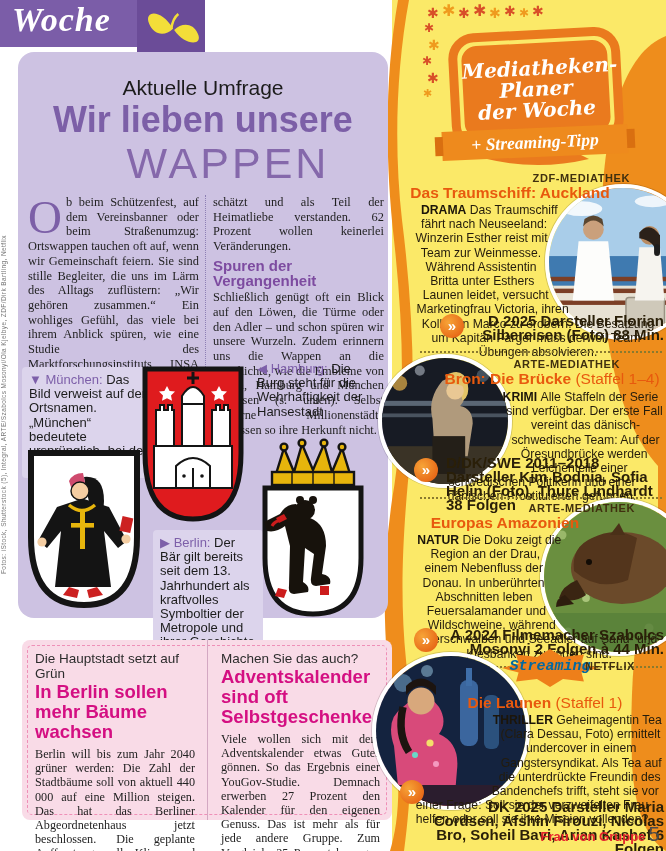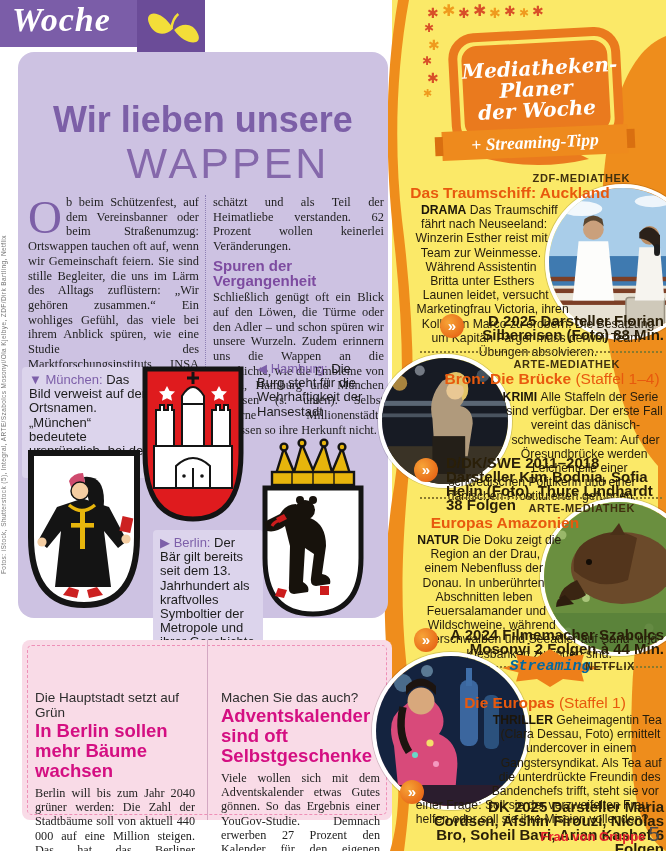--- a/index.html
+++ b/index.html
@@ -40,21 +40,21 @@
 
   .crest{filter:drop-shadow(0 0 0 rgba(0,0,0,0));}
 
   
   .pink{left:22px;top:640px;width:370px;height:180px;background:#f9dbe7;border-radius:8px;}
   .pink:before{content:"";position:absolute;left:5px;top:5px;right:5px;bottom:5px;
                border:1.6px dashed #ef8fb7;border-radius:5px;}
   .pinkcols{left:22px;top:640px;width:370px;height:180px;display:flex;padding:0;}
   .pcol{width:50%;padding:11px 12px 8px 13px;box-sizing:border-box;}
   .pcol+.pcol{border-left:1px solid #d3a8c2;}
-  .pkick{font-size:13.5px;color:#2d2d2d;margin-bottom:1px;margin-top:39px;}
+  .pkick{font-size:13.5px;color:#2d2d2d;margin-bottom:1px;}
   .phead{font-size:18.5px;line-height:20px;font-weight:bold;color:#d40f82;margin-bottom:5px;}
   .pbody{font-family:"Liberation Serif",serif;font-size:12.2px;line-height:14.2px;color:#222;text-align:justify;}
 
   
   .side{left:392px;top:0;width:274px;height:851px;background:#fbe968;}
   .star{font-size:14px;color:#d84f28;line-height:1;}
   .tv{left:450px;top:30px;width:172px;height:118px;transform:rotate(-3deg);
       border:9px solid #ea7a1e;border-radius:26px;background:#fbe968;box-sizing:border-box;}
   .tvin{position:absolute;left:4px;top:4px;right:4px;bottom:4px;background:#ea7a1e;border-radius:15px;
         display:flex;flex-direction:column;justify-content:center;text-align:center;}
@@ -107,20 +107,21 @@
   <div class="abs woche">Woche</div>
   <svg class="abs" style="left:142px;top:4px;transform:rotate(-12deg);" width="60" height="48" viewBox="0 0 70 58">
     <path d="M36,30 C28,4 6,0 9,18 C11,32 24,38 36,30 Z" fill="#f3de39"></path>
     <path d="M37,32 C46,54 68,58 64,42 C61,28 48,25 37,32 Z" fill="#f3de39"></path>
     <path d="M34,30 q4,-12 12,-16" stroke="#f3de39" stroke-width="3" fill="none"></path>
   </svg>
 
   <div class="abs vcredit">Fotos: iStock, Shutterstock (5), Integral, ARTE/Szabolcs Mosonyi/Ola Kjelbye, ZDF/Dirk Bartling, Netflix</div>
 
   <div class="abs panel"></div>
+  <div class="abs kicker1">Aktuelle Umfrage</div>
   <div class="abs title1">Wir lieben unsere</div>
   <div class="abs title2">WAPPEN</div>
 
   <div class="abs cols">
     <div class="col col1"><span class="dropcap">O</span><span>b beim Schützenfest, auf dem Vereinsbanner oder beim Straßenumzug: Ortswappen tauchen oft auf, wenn wir Gemeinschaft feiern. Sie sind stille Begleiter, die uns im Lärm des Alltags zuflüstern: „Wir gehören zusammen.“ Ein wohliges Gefühl, das viele bei ihrem Anblick spüren, wie eine Studie des Marktforschungsinstituts INSA zeigt. Demnach finden es 94 Prozent der Befragten gut, dass ihre Stadt oder Gemeinde ein eigenes Wappen hat. Die Zeichen werden ge-</span></div>
     <div class="coldiv"></div>
     <div class="col col2">
       <span>schätzt und als Teil der Heimatliebe verstanden. 62 Prozent wollen keinerlei Veränderungen.</span>
       <div class="subhead">Spuren der Vergangenheit</div>
       <span>Schließlich genügt oft ein Blick auf den Löwen, die Türme oder den Adler – und schon spüren wir unsere Wurzeln. Zudem erinnern uns die Wappen an die Geschichte, wie die Embleme von Berlin, Hamburg und München beweisen (s. unten). Selbst moderne Millionenstädte vergessen so ihre Herkunft nicht.</span>
@@ -349,21 +350,21 @@
       <circle cx="30" cy="30" r="9" fill="#d8a87c"></circle>
       <path d="M20,26 q10,-12 20,0 l0,-6 q-10,-10 -20,0 Z" fill="#1c1410"></path>
       <path d="M18,34 q-4,18 4,30" stroke="#1c1410" stroke-width="5" fill="none"></path>
       <circle cx="36" cy="58" r="2.4" fill="#f4e06a"></circle>
         <circle cx="26" cy="66" r="2" fill="#6ad8c8"></circle>
         <circle cx="40" cy="72" r="2" fill="#f49ac0"></circle>
       <rect y="86" width="100" height="14" fill="#2b1d2e"></rect>
     </svg>
   </div>
   <div class="abs chan" style="left:455px;top:660px;width:180px;">NETFLIX</div>
-  <div class="abs stitle" style="left:445px;top:694px;width:200px;"><b>Die Europas</b><span class="sfx"> (Staffel 1)</span></div>
+  <div class="abs stitle" style="left:445px;top:694px;width:200px;"><b>Die Launen</b><span class="sfx"> (Staffel 1)</span></div>
   <div class="abs sbody" style="left:400px;top:713px;width:264px;">
     <span class="sp spl" style="width:112px;height:88px;margin:-8px 8px 0 -16px;"></span>
     <b>THRILLER</b>&nbsp;<span>Geheimagentin Tea (Clara Dessau, Foto) ermittelt undercover in einem Gangstersyndikat. Als Tea auf die unterdrückte Freundin des Bandenchefs trifft, steht sie vor einer Frage: Soll sie der verzweifelten Frau helfen oder soll sie ihre Mission vollenden?</span>
   </div>
   <div class="abs chev" style="left:400px;top:780px;">»</div>
   <div class="abs credits" style="left:420px;top:800px;width:244px;text-align:right;">DK 2025 Darsteller Maria Cordsen, Afshin Firouzi, Nicolas Bro, Soheil Bavi, Arian Kashef 6 Folgen</div>
 
   <div class="abs footer" style="left:540px;top:822px;width:120px;text-align:right;">
     <span>Frau von Gruppe</span><span class="pg">5</span>
   </div>

